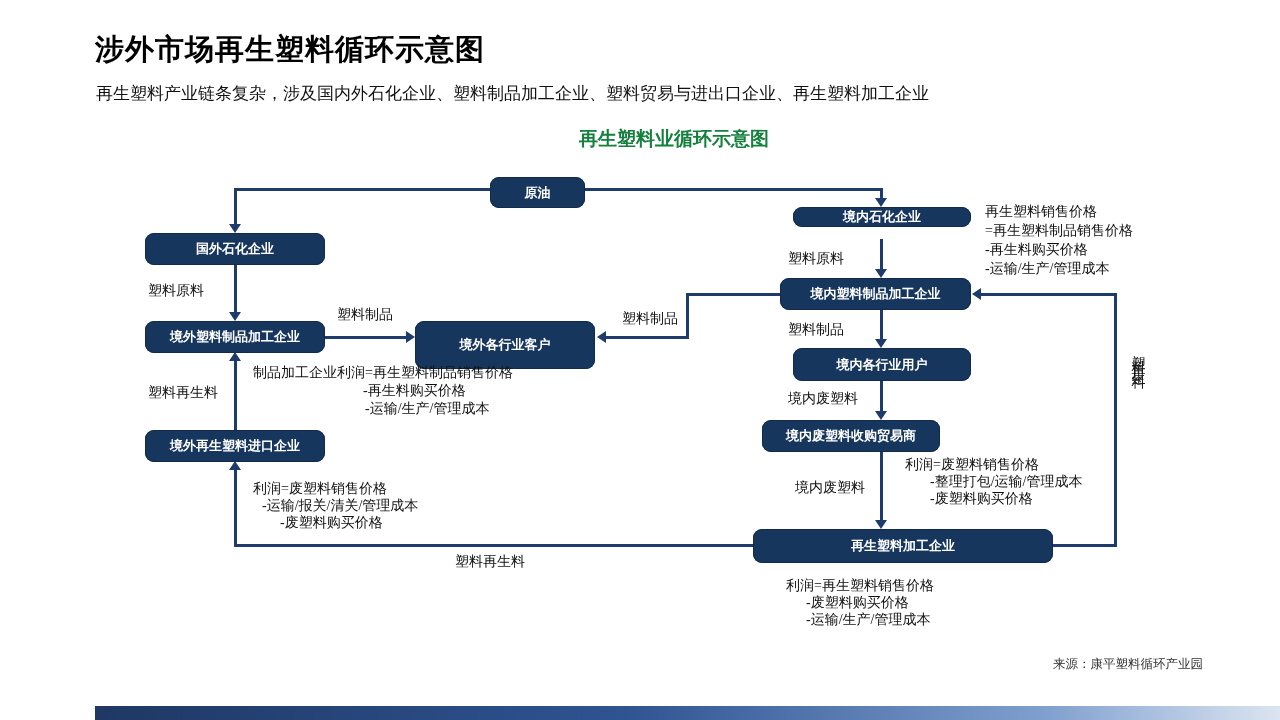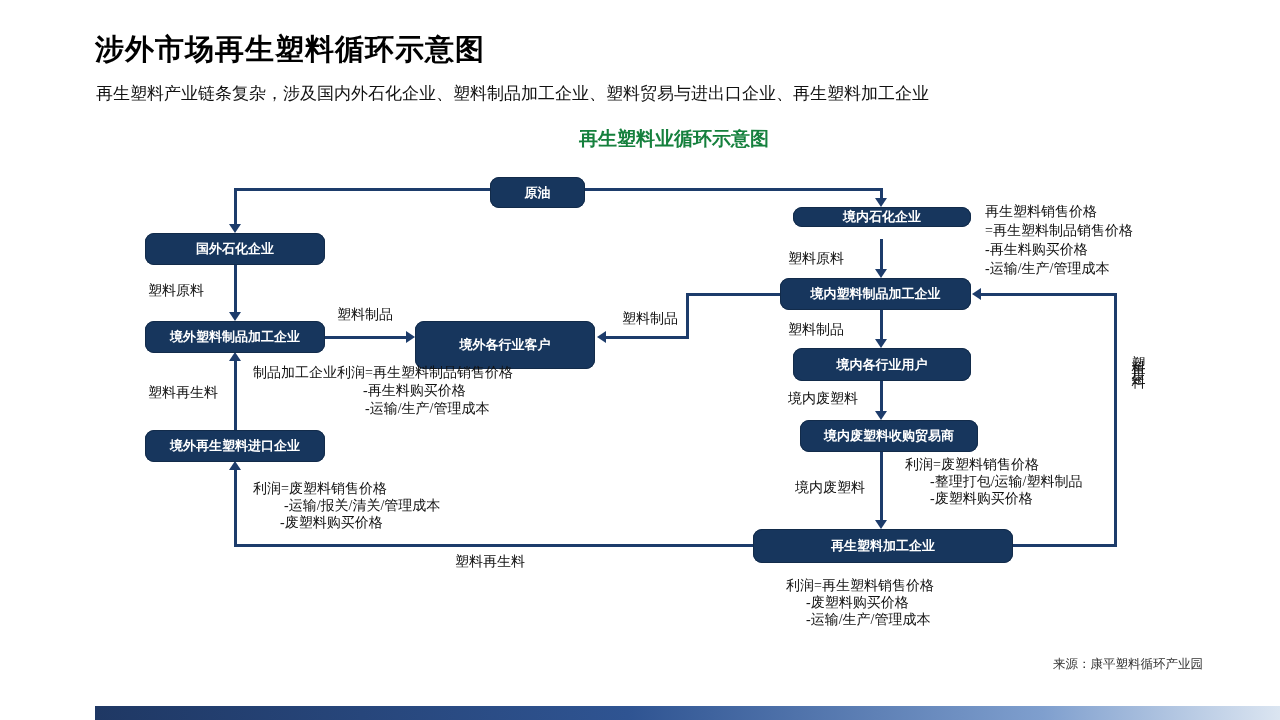--- a/index.html
+++ b/index.html
@@ -87,56 +87,56 @@
     <div class="arr arr-up" style="left:229px;top:461px;"></div>
 
     <div class="node" style="left:490px;top:177px;width:95px;height:31px;">原油</div>
     <div class="node" style="left:145px;top:233px;width:180px;height:32px;">国外石化企业</div>
     <div class="node" style="left:145px;top:321px;width:180px;height:32px;">境外塑料制品加工企业</div>
     <div class="node" style="left:415px;top:321px;width:180px;height:48px;">境外各行业客户</div>
     <div class="node" style="left:145px;top:430px;width:180px;height:32px;">境外再生塑料进口企业</div>
     <div class="node" style="left:793px;top:207px;width:178px;height:20px;">境内石化企业</div>
     <div class="node" style="left:780px;top:278px;width:191px;height:32px;">境内塑料制品加工企业</div>
     <div class="node" style="left:793px;top:348px;width:178px;height:33px;">境内各行业用户</div>
-    <div class="node" style="left:800px;top:420px;width:178px;height:32px;">境内废塑料收购贸易商</div>
-    <div class="node" style="left:753px;top:529px;width:260px;height:34px;text-align:center;">再生塑料加工企业</div>
+    <div class="node" style="left:762px;top:420px;width:178px;height:32px;">境内废塑料收购贸易商</div>
+    <div class="node" style="left:753px;top:529px;width:300px;height:34px;text-align:center;">再生塑料加工企业</div>
 
     <div class="lbl" style="left:148px;top:282px;">塑料原料</div>
     <div class="lbl" style="left:337px;top:306px;">塑料制品</div>
     <div class="lbl" style="left:622px;top:310px;">塑料制品</div>
     <div class="lbl" style="left:148px;top:384px;">塑料再生料</div>
     <div class="lbl" style="left:788px;top:250px;">塑料原料</div>
     <div class="lbl" style="left:788px;top:321px;">塑料制品</div>
     <div class="lbl" style="left:788px;top:390px;">境内废塑料</div>
     <div class="lbl" style="left:795px;top:479px;">境内废塑料</div>
     <div class="lbl" style="left:455px;top:553px;">塑料再生料</div>
     <div class="vtext" style="left:1128px;top:344px;">塑料再生料</div>
 
     <div class="ann" style="left:253px;top:364px;line-height:18px;">
       <span class="ind">制品加工企业利润=再生塑料制品销售价格</span>
       <span class="ind" style="margin-left:110px;">-再生料购买价格</span>
       <span class="ind" style="margin-left:112px;">-运输/生产/管理成本</span>
     </div>
 
     <div class="ann" style="left:253px;top:480px;">
       <span class="ind">利润=废塑料销售价格</span>
-      <span class="ind" style="margin-left:31px;">-运输/报关/清关/管理成本</span>
+      <span class="ind" style="margin-left:9px;">-运输/报关/清关/管理成本</span>
       <span class="ind" style="margin-left:27px;">-废塑料购买价格</span>
     </div>
 
     <div class="ann" style="left:985px;top:202px;line-height:19px;">
       <span class="ind">再生塑料销售价格</span>
       <span class="ind">=再生塑料制品销售价格</span>
       <span class="ind">-再生料购买价格</span>
       <span class="ind">-运输/生产/管理成本</span>
     </div>
 
     <div class="ann" style="left:905px;top:456px;">
       <span class="ind">利润=废塑料销售价格</span>
-      <span class="ind" style="margin-left:25px;">-整理打包/运输/塑料制品</span>
+      <span class="ind" style="margin-left:25px;">-整理打包/运输/管理成本</span>
       <span class="ind" style="margin-left:25px;">-废塑料购买价格</span>
     </div>
 
     <div class="ann" style="left:786px;top:577px;">
       <span class="ind">利润=再生塑料销售价格</span>
       <span class="ind" style="margin-left:20px;">-废塑料购买价格</span>
       <span class="ind" style="margin-left:20px;">-运输/生产/管理成本</span>
     </div>
 
   </div>

